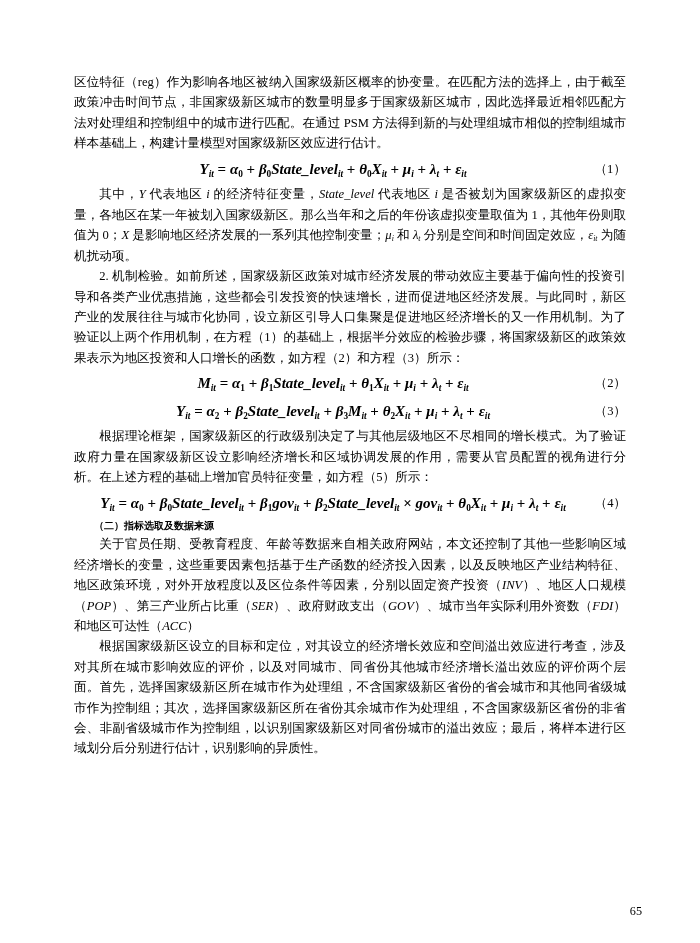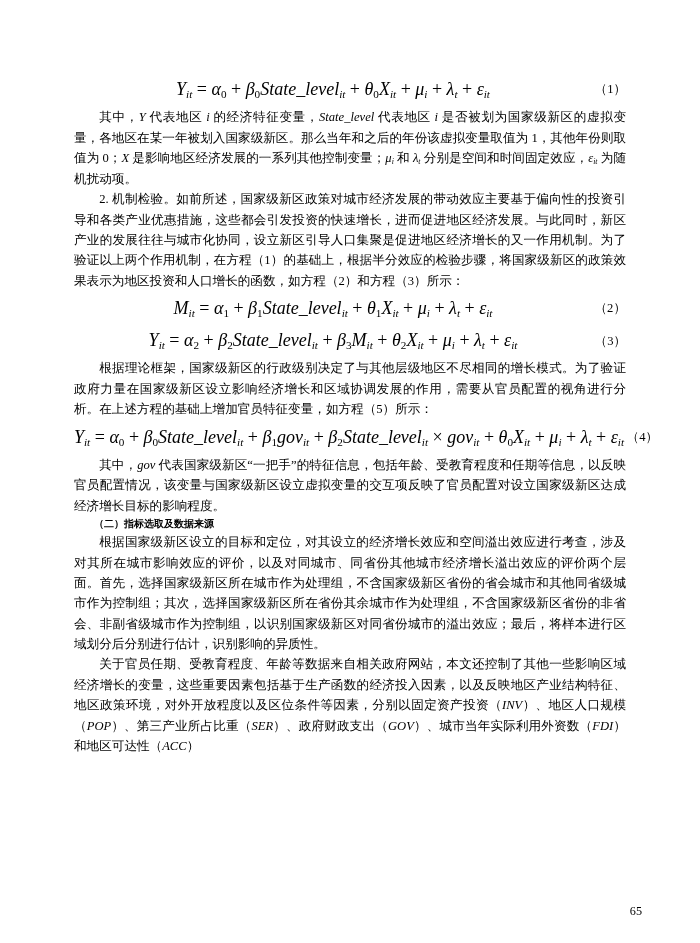--- a/index.html
+++ b/index.html
@@ -37,22 +37,23 @@
   .eq-row {
     display: flex;
     align-items: center;
     margin: 3px 0 3px 0;
   }
   .eq-spacer-l { flex: 1 1 auto; }
   .eq-spacer-r { flex: 1 1 auto; }
   .eq-body {
     flex: 0 0 auto;
     font-family: "Liberation Serif", serif;
-    font-size: 18px;
+    font-size: 15px;
     white-space: nowrap;
+    font-weight: bold;
   }
   .eq-num {
     flex: 0 0 auto;
     width: 34px;
     text-align: right;
     font-size: 12.6px;
   }
   .mi { font-style: italic; }
   sub {
     font-size: 0.62em;
@@ -73,20 +74,21 @@
     font-size: 12.2px;
   }
 </style>
 </head>
 <body>
 
 <div class="page">
 
   <div class="body-text">
 
+    <p class="para noindent">区位特征（reg）作为影响各地区被纳入国家级新区概率的协变量。在匹配方法的选择上，由于截至政策冲击时间节点，非国家级新区城市的数量明显多于国家级新区城市，因此选择最近相邻匹配方法对处理组和控制组中的城市进行匹配。在通过 PSM 方法得到新的与处理组城市相似的控制组城市样本基础上，构建计量模型对国家级新区效应进行估计。</p>
 
     <div class="eq-row">
       <span class="eq-spacer-l"></span>
       <span class="eq-body"><span class="mi">Y</span><sub class="mi">it</sub> = <span class="greek">α</span><sub>0</sub> + <span class="greek">β</span><sub>0</sub><span class="mi">State_level</span><sub class="mi">it</sub> + <span class="greek">θ</span><sub>0</sub><span class="mi">X</span><sub class="mi">it</sub> + <span class="greek">μ</span><sub class="mi">i</sub> + <span class="greek">λ</span><sub class="mi">t</sub> + <span class="greek">ε</span><sub class="mi">it</sub></span>
       <span class="eq-spacer-r"></span>
       <span class="eq-num">（1）</span>
     </div>
 
     <p class="para">其中，<span class="mi">Y</span> 代表地区 <span class="mi">i</span> 的经济特征变量，<span class="mi">State_level</span> 代表地区 <span class="mi">i</span> 是否被划为国家级新区的虚拟变量，各地区在某一年被划入国家级新区。那么当年和之后的年份该虚拟变量取值为 1，其他年份则取值为 0；<span class="mi">X</span> 是影响地区经济发展的一系列其他控制变量；<span class="greek">μ</span><sub class="mi">i</sub> 和 <span class="greek">λ</span><sub class="mi">t</sub> 分别是空间和时间固定效应，<span class="greek">ε</span><sub class="mi">it</sub> 为随机扰动项。</p>
 
@@ -109,25 +111,24 @@
 
     <p class="para">根据理论框架，国家级新区的行政级别决定了与其他层级地区不尽相同的增长模式。为了验证政府力量在国家级新区设立影响经济增长和区域协调发展的作用，需要从官员配置的视角进行分析。在上述方程的基础上增加官员特征变量，如方程（5）所示：</p>
 
     <div class="eq-row">
       <span class="eq-spacer-l"></span>
       <span class="eq-body"><span class="mi">Y</span><sub class="mi">it</sub> = <span class="greek">α</span><sub>0</sub> + <span class="greek">β</span><sub>0</sub><span class="mi">State_level</span><sub class="mi">it</sub> + <span class="greek">β</span><sub>1</sub><span class="mi">gov</span><sub class="mi">it</sub> + <span class="greek">β</span><sub>2</sub><span class="mi">State_level</span><sub class="mi">it</sub> × <span class="mi">gov</span><sub class="mi">it</sub> + <span class="greek">θ</span><sub>0</sub><span class="mi">X</span><sub class="mi">it</sub> + <span class="greek">μ</span><sub class="mi">i</sub> + <span class="greek">λ</span><sub class="mi">t</sub> + <span class="greek">ε</span><sub class="mi">it</sub></span>
       <span class="eq-spacer-r"></span>
       <span class="eq-num">（4）</span>
     </div>
 
-    <p class="para">其中，<span class="mi">gov</span> 代表国家级新区“一把手”的特征信息，包括年龄、受教育程度和任期等信息，以反映官员配置情况，该变量与国家级新区设立虚拟变量的交互项反映了官员配置对设立国家级新区达成经济增长目标的影响程度。</p>
 
     <p class="sec-head">（二）指标选取及数据来源</p>
 
+    <p class="para">关于官员任期、受教育程度、年龄等数据来自相关政府网站，本文还控制了其他一些影响区域经济增长的变量，这些重要因素包括基于生产函数的经济投入因素，以及反映地区产业结构特征、地区政策环境，对外开放程度以及区位条件等因素，分别以固定资产投资（<span class="mi">INV</span>）、地区人口规模（<span class="mi">POP</span>）、第三产业所占比重（<span class="mi">SER</span>）、政府财政支出（<span class="mi">GOV</span>）、城市当年实际利用外资数（<span class="mi">FDI</span>）和地区可达性（<span class="mi">ACC</span>）</p>
+
     <p class="para">根据国家级新区设立的目标和定位，对其设立的经济增长效应和空间溢出效应进行考查，涉及对其所在城市影响效应的评价，以及对同城市、同省份其他城市经济增长溢出效应的评价两个层面。首先，选择国家级新区所在城市作为处理组，不含国家级新区省份的省会城市和其他同省级城市作为控制组；其次，选择国家级新区所在省份其余城市作为处理组，不含国家级新区省份的非省会、非副省级城市作为控制组，以识别国家级新区对同省份城市的溢出效应；最后，将样本进行区域划分后分别进行估计，识别影响的异质性。</p>
-
-    <p class="para">关于官员任期、受教育程度、年龄等数据来自相关政府网站，本文还控制了其他一些影响区域经济增长的变量，这些重要因素包括基于生产函数的经济投入因素，以及反映地区产业结构特征、地区政策环境，对外开放程度以及区位条件等因素，分别以固定资产投资（<span class="mi">INV</span>）、地区人口规模（<span class="mi">POP</span>）、第三产业所占比重（<span class="mi">SER</span>）、政府财政支出（<span class="mi">GOV</span>）、城市当年实际利用外资数（<span class="mi">FDI</span>）和地区可达性（<span class="mi">ACC</span>）</p>
 
   </div>
 
   <div class="page-num">65</div>
 
 </div>
 
 </body></html>

